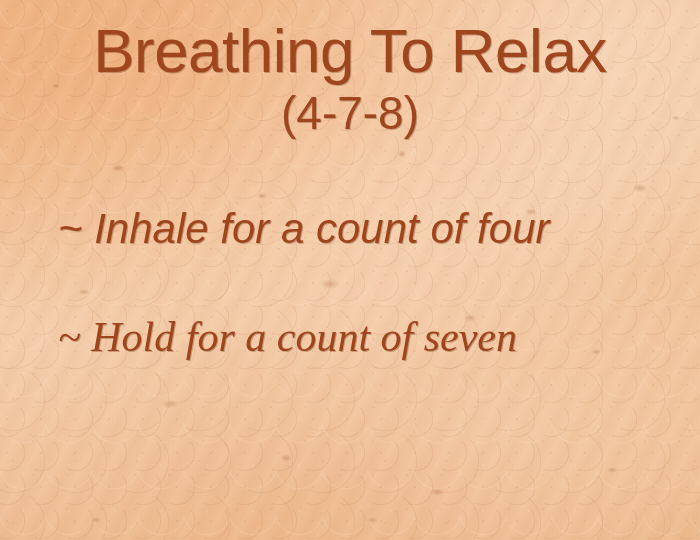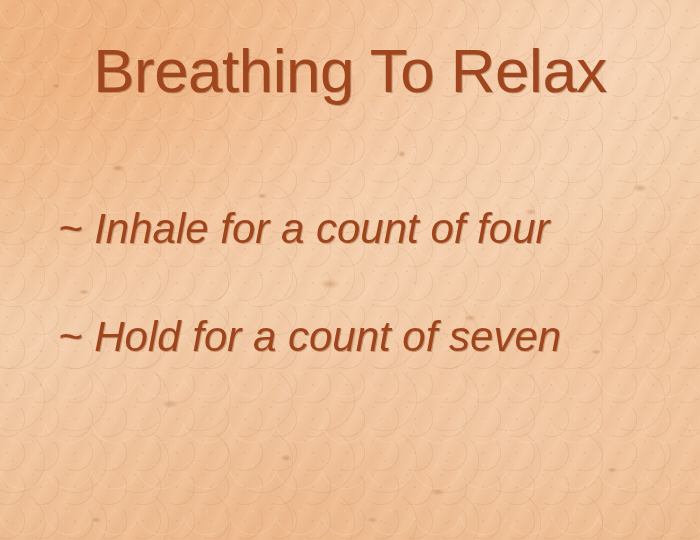--- a/index.html
+++ b/index.html
@@ -108,21 +108,20 @@
 
   .title {
     left: 0;
     right: 0;
     top: 20px;
     text-align: center;
     font-size: 62px;
     line-height: 1.0;
     letter-spacing: -0.5px;
     font-weight: 400;
-    margin-top: 20px;
   }
 
   .subtitle {
     left: 0;
     right: 0;
     top: 90px;
     text-align: center;
     font-size: 46px;
     line-height: 1.0;
     font-weight: 400;
@@ -139,21 +138,21 @@
   .step {
     left: 58px;
     font-size: 42px;
     font-style: italic;
     font-weight: 400;
     line-height: 1.0;
     color: #A0441C;
   }
 
   .step-0 { top: 208px; }
-  .step-1 { top: 316px; }
+  .step-1 { top: 316px; font-family: Liberation Serif, serif; }
   .step-2 { top: 424px; }
 
   .credit {
     right: 44px;
     top: 492px;
     font-size: 15px;
     font-style: normal;
     font-weight: 400;
     color: #9B4A24;
     text-shadow: 0.5px 0.5px 0 rgba(92,44,18,0.22);
@@ -167,20 +166,21 @@
   <div class="tex tex-base"></div>
   <div class="tex tex-veins"></div>
   <div class="tex tex-grain"></div>
   <div class="tex tex-spots"></div>
   <div class="tex tex-vignette"></div>
 
   <div class="content">
 
     <div class="title">Breathing To Relax</div>
 
+    <div class="subtitle">(4-7-8)</div>
 
     <div class="steps">
       <div class="step step-0">~ Inhale for a count of four</div>
       <div class="step step-1">~ Hold for a count of seven</div>
     </div>
 
 
   </div>
 </div>
 

